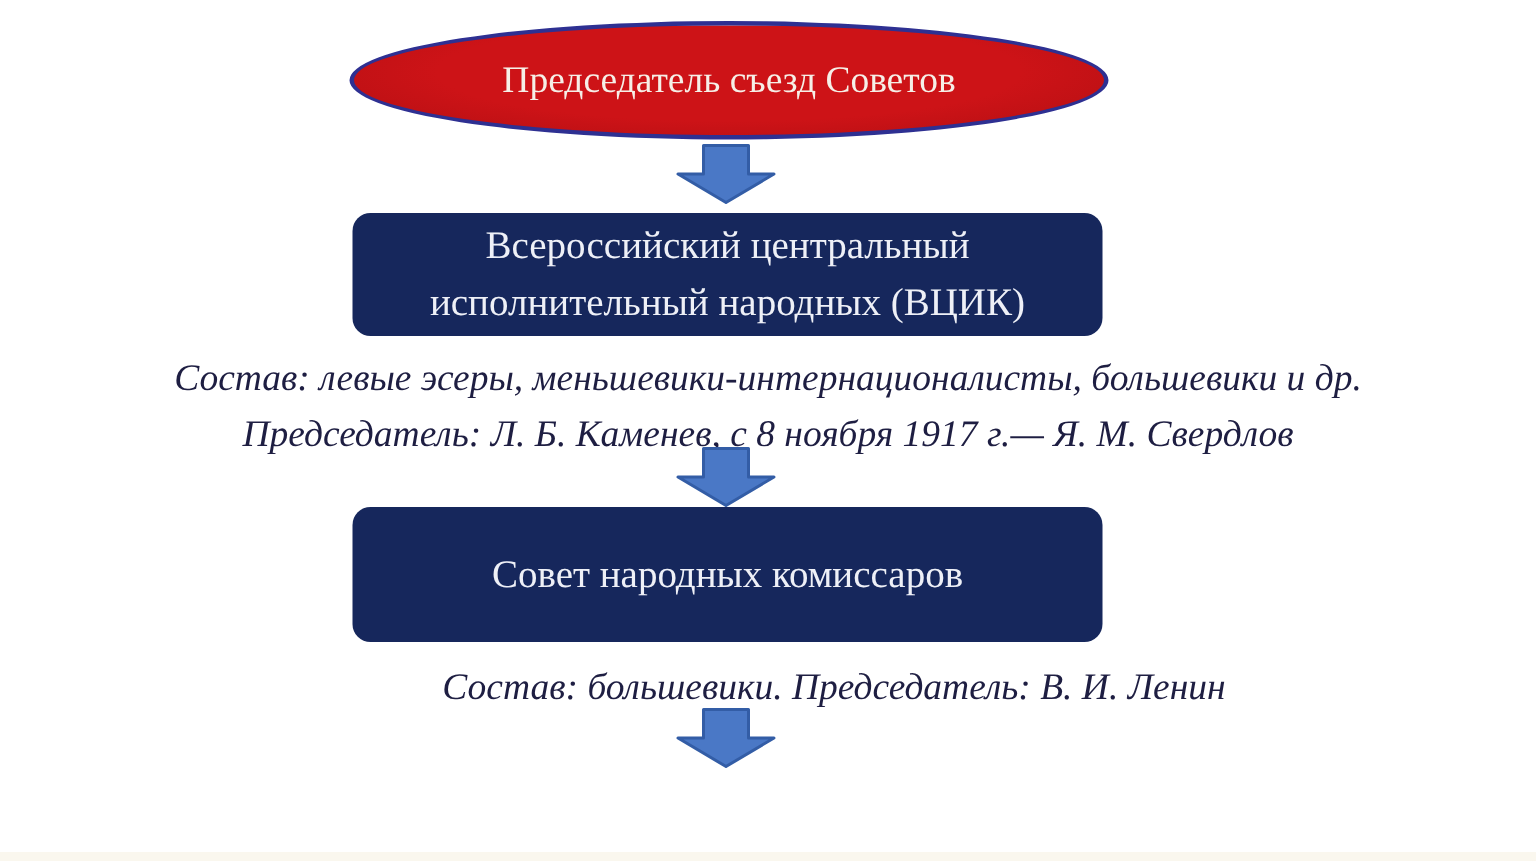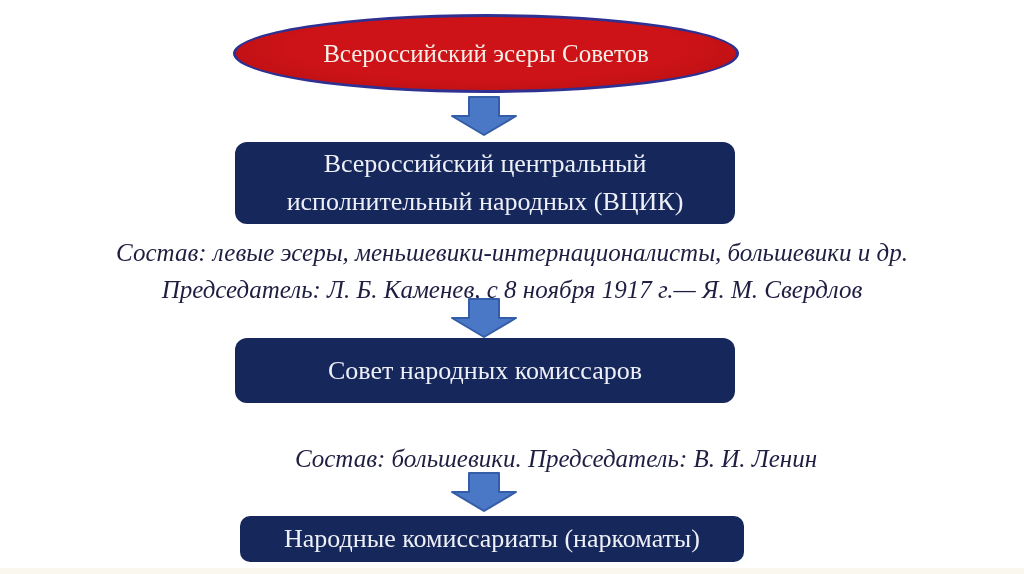--- a/index.html
+++ b/index.html
@@ -43,21 +43,21 @@
     color: #eef0f7;
     display: flex;
     flex-direction: column;
     align-items: center;
     justify-content: center;
     text-align: center;
     font-size: 26px;
     line-height: 38px;
   }
   .nbox--vtsik     { left: 235px; top: 142px; width: 500px; height: 82px; }
-  .nbox--sovnarkom { left: 235px; top: 338px; width: 500px; height: 65px; }
+  .nbox--sovnarkom { left: 235px; top: 338px; width: 500px; height: 90px; }
   .nbox--narkomaty { left: 240px; top: 516px; width: 504px; height: 46px;
                      border-radius: 10px; line-height: 30px; }
 
   
   .note {
     position: absolute;
     left: 0;
     width: 1024px;
     text-align: center;
     font-style: italic;
@@ -94,21 +94,21 @@
     height: 6px;
     background: #faf7ee;
   }
 </style>
 </head>
 <body>
 
 <div class="stage">
 
   <div class="ellipse">
-    <span>Всероссийский эсеры Советов</span>
+    <span>Председатель съезд Советов</span>
   </div>
 
   <svg class="arrow arrow--1" viewBox="0 0 66 40">
     <polygon points="18,1 48,1 48,20 65,20 33,39 1,20 18,20"></polygon>
   </svg>
 
   <div class="nbox nbox--vtsik">
     <div>Всероссийский центральный</div>
     <div>исполнительный народных (ВЦИК)</div>
   </div>
@@ -127,19 +127,16 @@
   </div>
 
   <div class="note note--sovnarkom">
     <div>Состав: большевики. Председатель: В. И. Ленин</div>
   </div>
 
   <svg class="arrow arrow--3" viewBox="0 0 66 40">
     <polygon points="18,1 48,1 48,20 65,20 33,39 1,20 18,20"></polygon>
   </svg>
 
-  <div class="nbox nbox--narkomaty">
-    <div>Народные комиссариаты (наркоматы)</div>
-  </div>
 
   <div class="edge-strip"></div>
 
 </div>
 
 </body></html>

